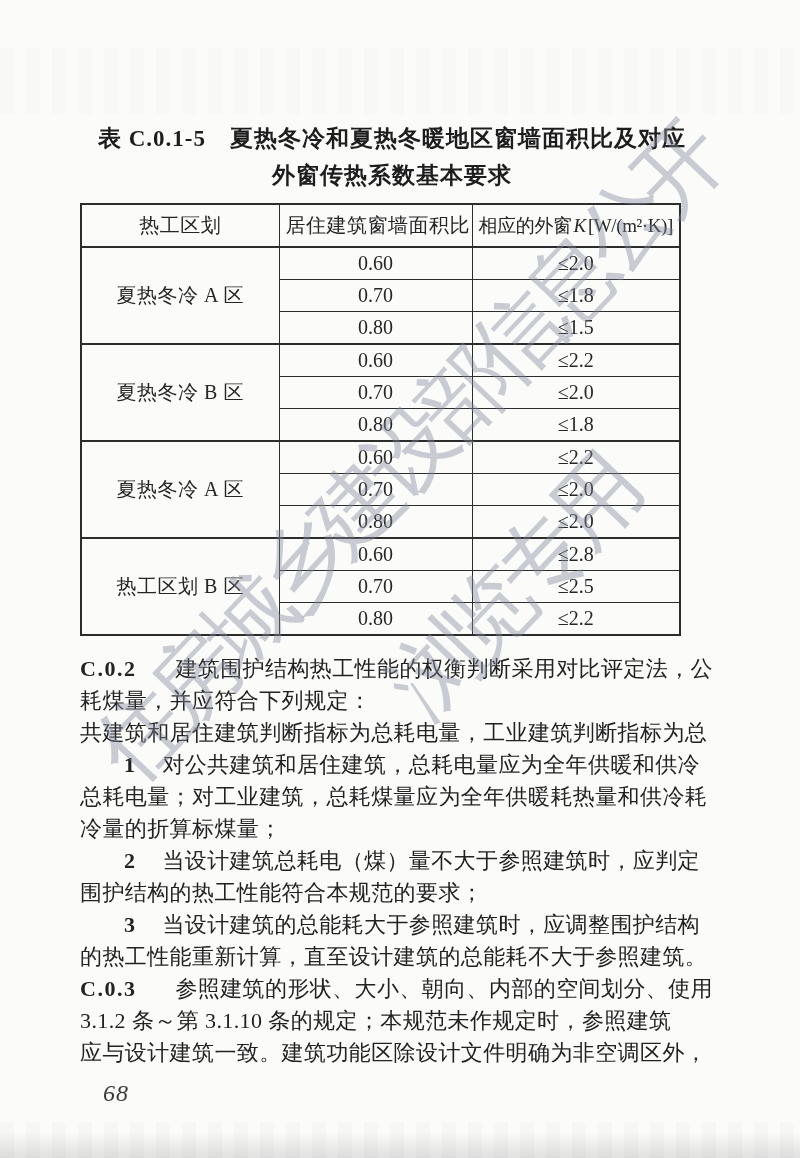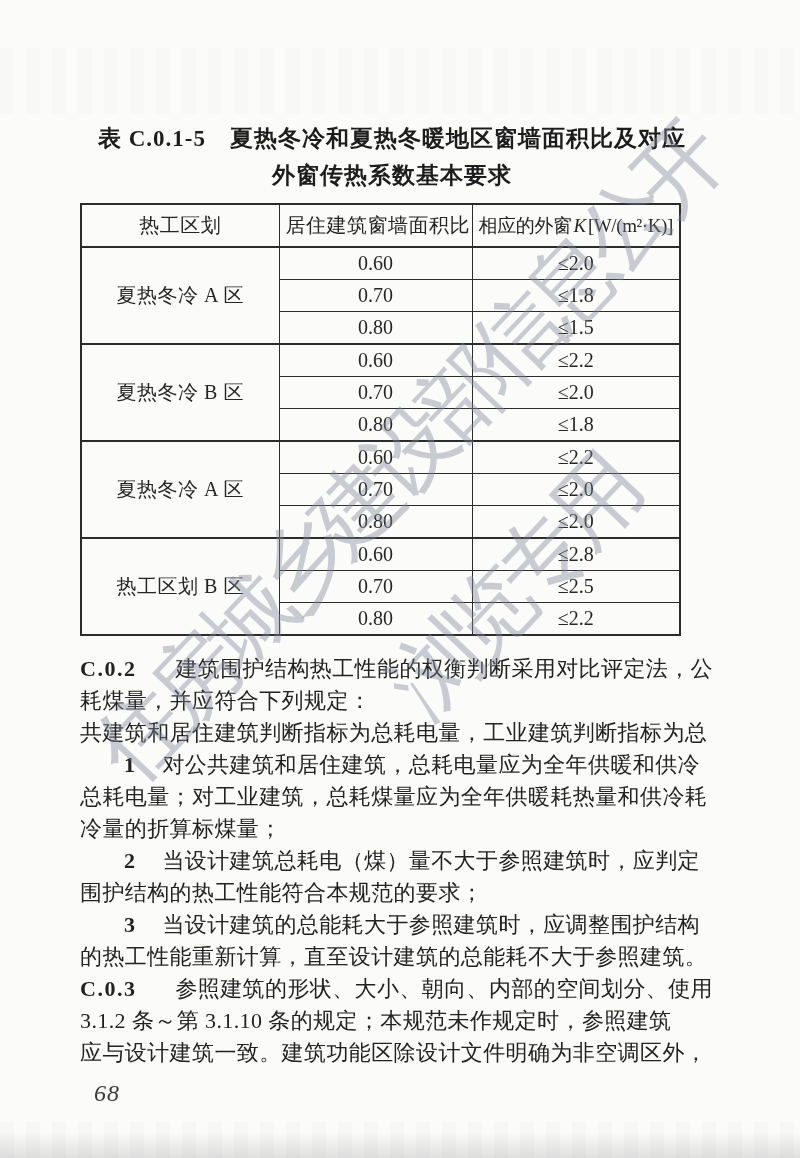--- a/index.html
+++ b/index.html
@@ -41,21 +41,21 @@
   table.spec tbody td{height:31px;font-size:20px;}
   table.spec tbody tr.group-start td{border-top:2.5px solid #2c2c2c;text-align:center;}
   table.spec td.zone{font-size:20px;letter-spacing:.5px;margin-left:40px;}
   .ki{font-style:italic;padding:0 2px;}
   .paras{margin-top:17px;font-size:22px;color:#222;}
   .pline{height:32px;line-height:32px;white-space:nowrap;letter-spacing:.4px;}
   .plabel{font-weight:bold;margin-right:39px;letter-spacing:1.5px;}
   .pnum{font-weight:bold;margin-right:27px;}
   .pindent{padding-left:44px;}
   .page-number{
-    position:absolute;left:94px;top:1080px;font-size:24px;font-style:italic;
+    position:absolute;left:103px;top:1080px;font-size:24px;font-style:italic;
     color:#3a3a3a;letter-spacing:1px;
   }
   .wm{
     position:absolute;pointer-events:none;z-index:6;white-space:nowrap;
     font-family:"Liberation Sans","DejaVu Sans",sans-serif;
     color:rgba(128,137,152,.42);line-height:1;
   }
   .wm1{font-size:88px;letter-spacing:-10px;left:-22px;top:410px;
        transform:rotate(-46.5deg);transform-origin:50% 50%;}
   .wm2{font-size:88px;letter-spacing:-10px;left:357px;top:544px;

